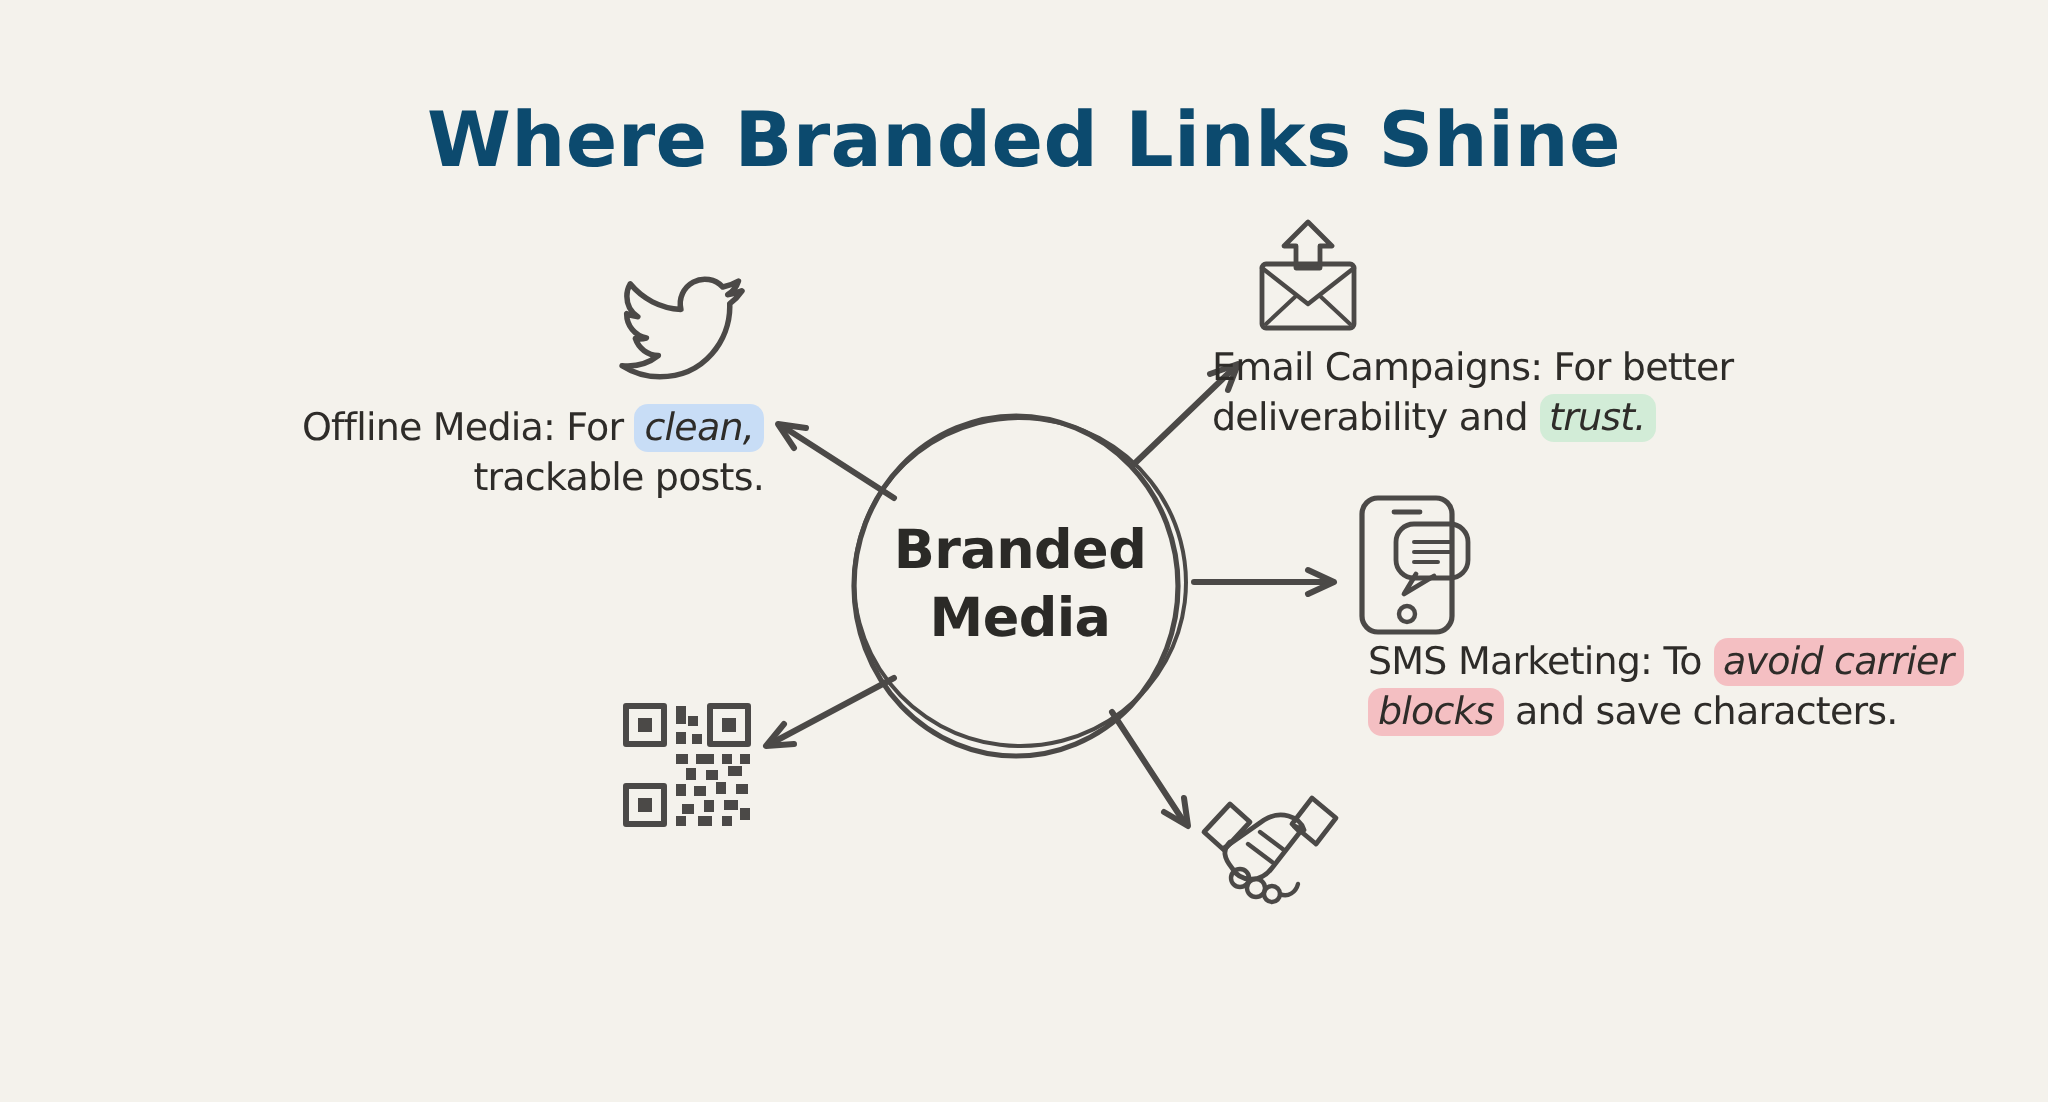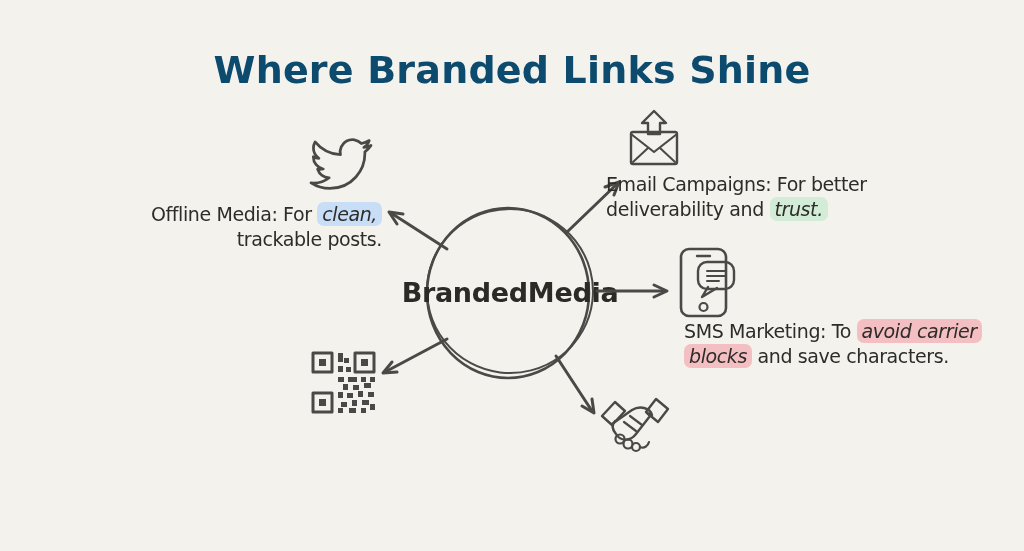--- a/index.html
+++ b/index.html
@@ -32,21 +32,21 @@
     letter-spacing:-0.4px;color:var(--ink);white-space:nowrap;
   }
   .align-right{text-align:right;}
   .hl{padding:1px 5px;border-radius:7px;font-style:italic;}
   .hl-blue{background:var(--highlight-blue);}
   .hl-green{background:var(--highlight-green);}
   .hl-pink{background:var(--highlight-pink);}
   .hl-yellow{background:var(--highlight-yellow);}
   .center-label{
     position:absolute;left:420px;top:200px;width:180px;height:186px;
-    display:flex;flex-direction:row;align-items:center;justify-content:center;
+    display:flex;flex-direction:column;align-items:center;justify-content:center;
     font-size:27px;font-weight:600;line-height:34px;color:#2b2a27;
     letter-spacing:-0.3px;
   }
   svg{position:absolute;overflow:visible;}
   .sk{stroke:var(--stroke);fill:none;stroke-linecap:round;stroke-linejoin:round;}
 </style>
 </head>
 <body>
 
 <div class="canvas">

